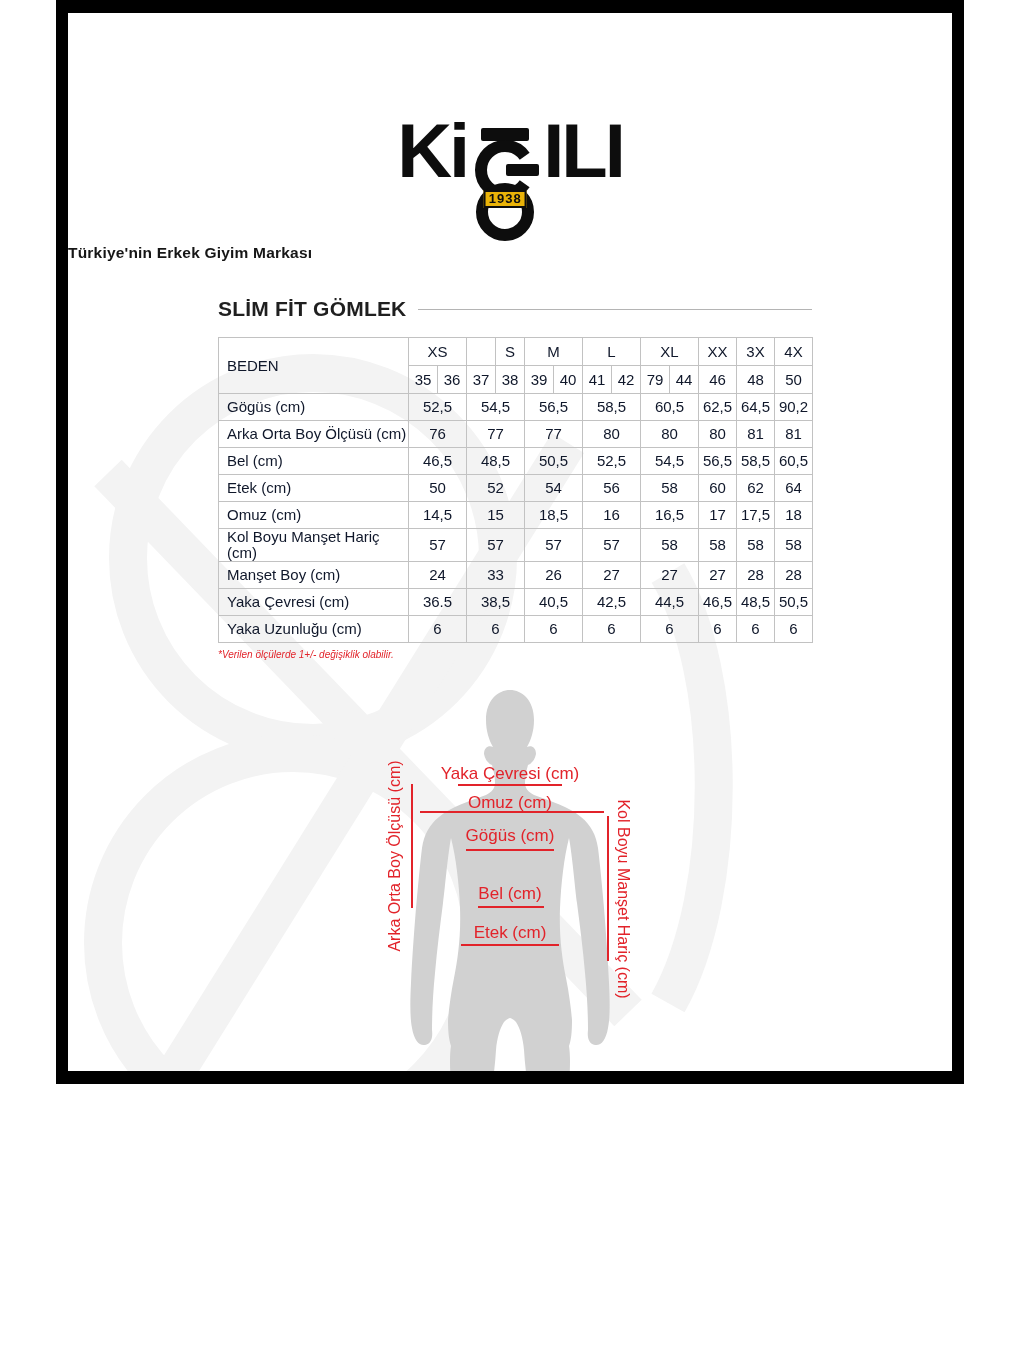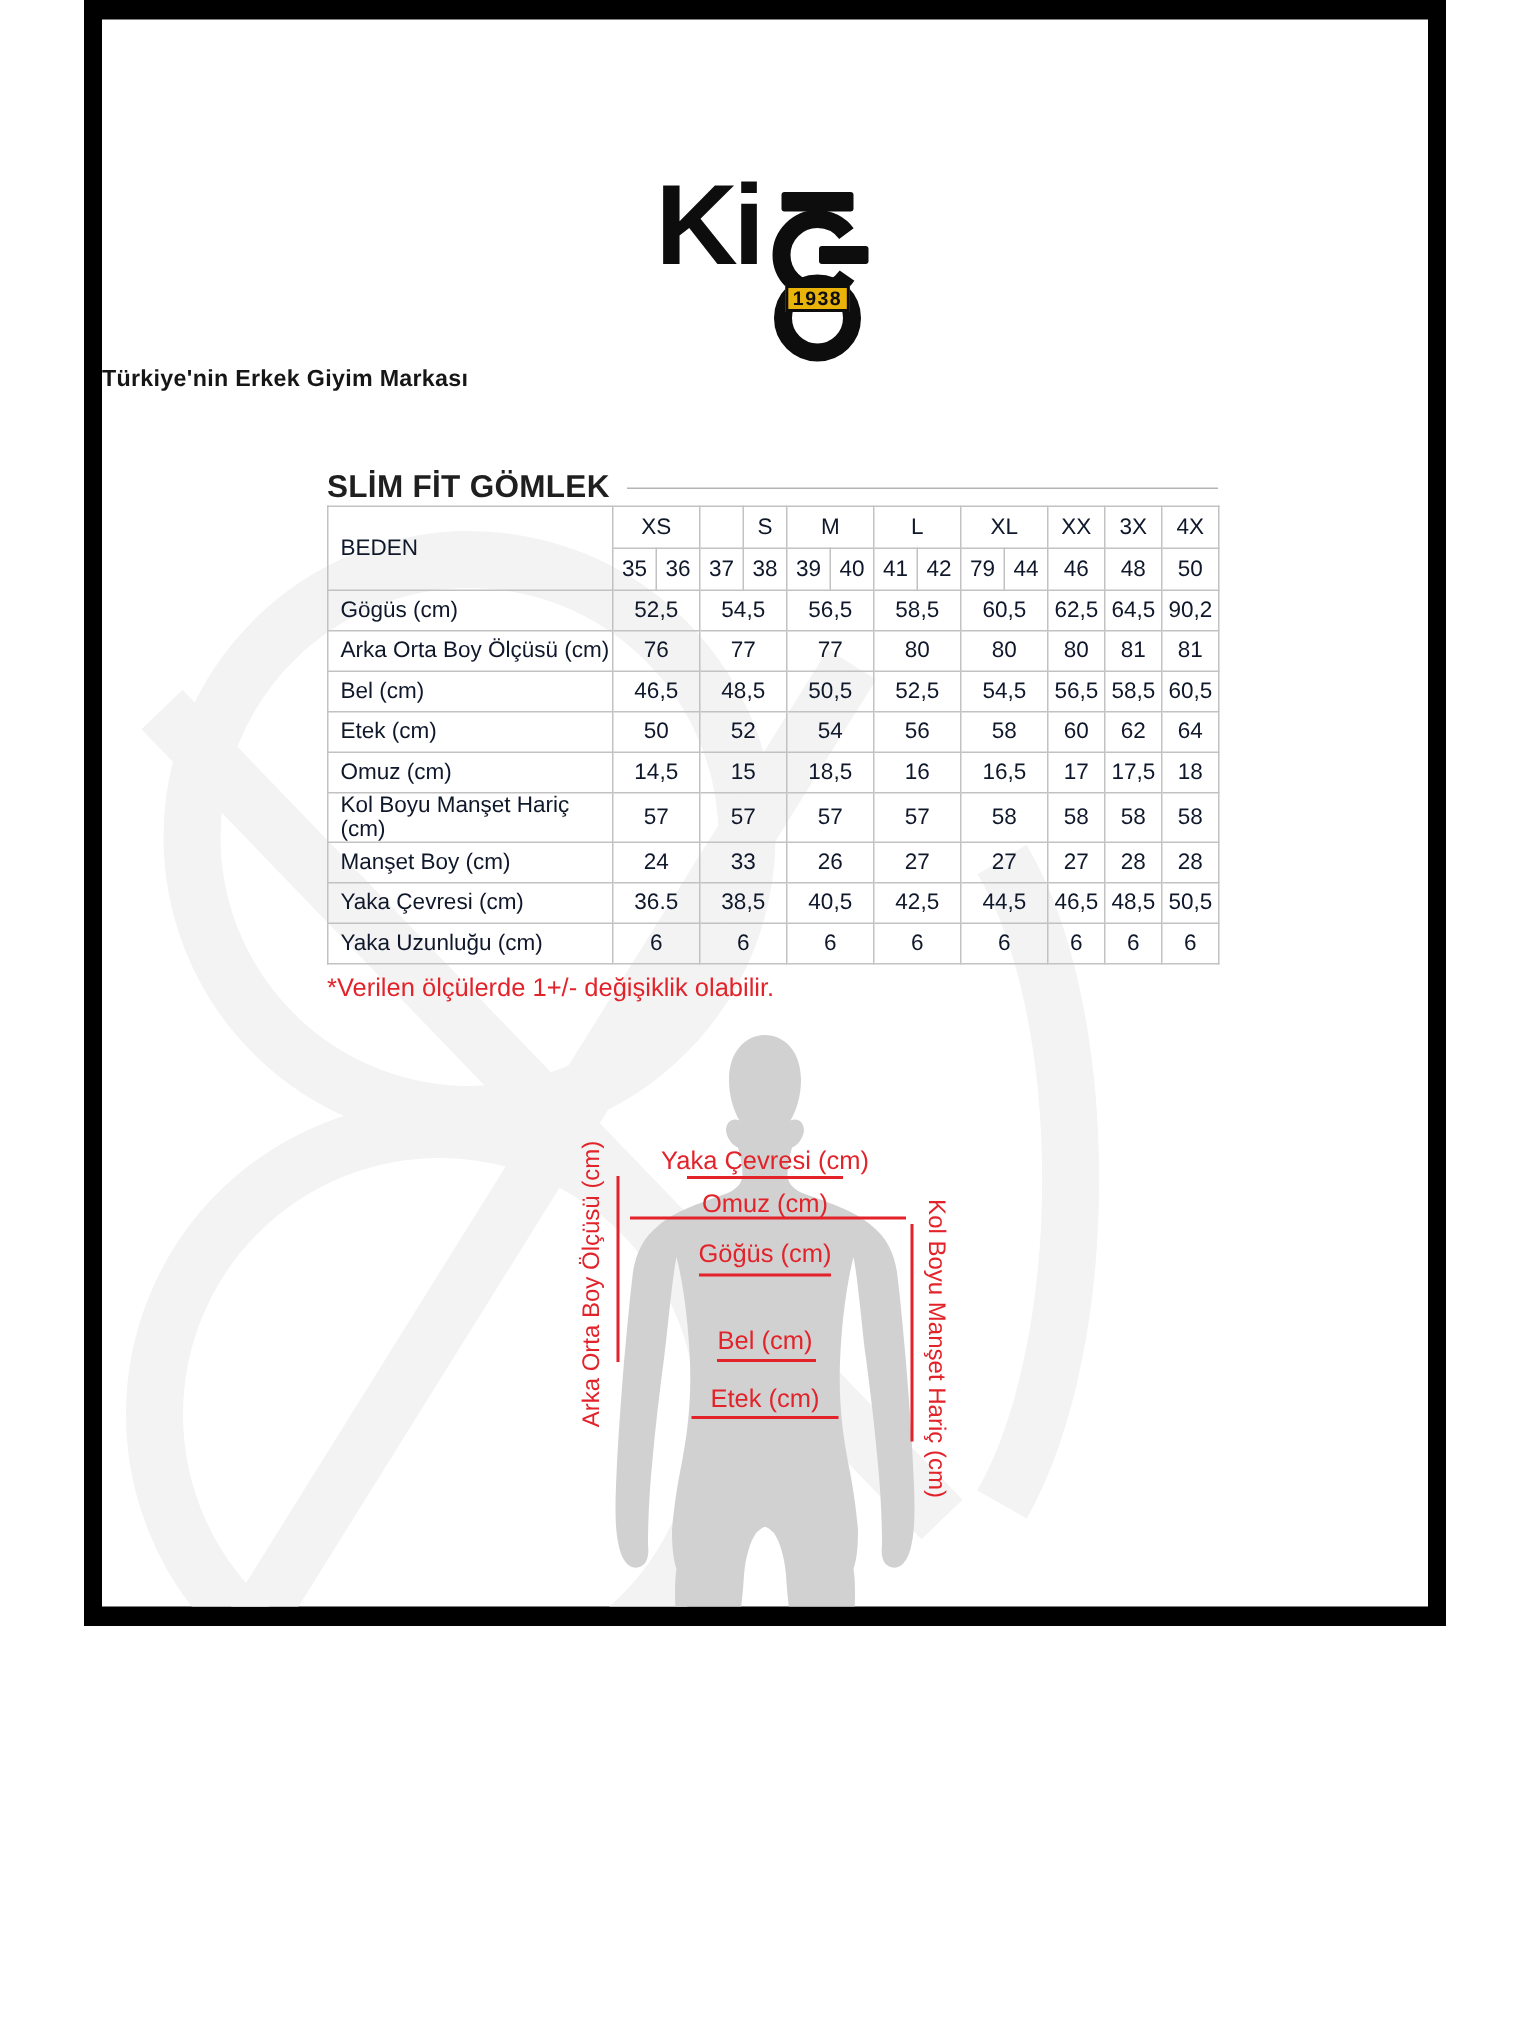--- a/index.html
+++ b/index.html
@@ -18,35 +18,35 @@
             align-items:flex-start;z-index:2;}
   .logo-txt{font-size:76px;font-weight:700;letter-spacing:-3px;line-height:76px;margin-top:-15px;color:#0d0d0d;}
   .logo-g{position:relative;width:70px;height:114px;margin:0 3px;}
   .logo-year{position:absolute;left:50%;top:62px;transform:translateX(-50%);background:#eab308;
              border:2px solid #0d0d0d;font-size:13px;font-weight:700;line-height:14px;
              padding:0 3px;letter-spacing:1px;color:#0d0d0d;}
   .tagline{position:absolute;top:231px;left:0;right:0;font-size:15.5px;
            font-weight:700;color:#161616;letter-spacing:0.2px;z-index:2;}
 
   
-  .title-row{position:absolute;left:150px;top:300px;width:594px;display:flex;align-items:center;z-index:2;}
+  .title-row{position:absolute;left:150px;top:284px;width:594px;display:flex;align-items:center;z-index:2;}
   .title-text{font-size:21px;font-weight:600;color:#1f1f1f;letter-spacing:0.2px;white-space:nowrap;}
   .title-rule{flex:1;height:1px;background:#b4b4b4;margin-left:12px;}
 
   
   table.sizes{position:absolute;left:150px;top:324px;width:594px;border-collapse:collapse;
               table-layout:fixed;font-size:15px;color:#0f172a;z-index:2;background:transparent;}
   table.sizes th,table.sizes td{border:1px solid #c2c2c2;font-weight:400;text-align:center;
               height:26px;padding:0;line-height:1.05;}
   table.sizes thead th{height:27px;}
   table.sizes .lbl{text-align:left;padding-left:8px;}
 
   
-  .note{position:absolute;left:150px;top:636px;font-size:17px;font-weight:400;
-        color:var(--accent-red,#e2232a);z-index:2;}
+  .note{position:absolute;left:150px;top:636px;font-size:10px;font-weight:400;
+        color:var(--accent-red,#e2232a);z-index:2;font-style:italic;}
 
   
   .figure{position:absolute;left:330px;top:675px;z-index:1;}
   .figure path,.figure use{fill:var(--silhouette-gray,#d1d1d1);}
 
   
   .mlabel{position:absolute;color:var(--accent-red,#e2232a);font-size:17px;font-weight:500;
           white-space:nowrap;z-index:3;transform:translateX(-50%);}
   .mlabel.rot-l{transform:translate(-50%,-50%) rotate(-90deg);font-size:16px;}
   .mlabel.rot-r{transform:translate(-50%,-50%) rotate(90deg);font-size:16px;}
@@ -71,20 +71,21 @@
         <span class="logo-txt">Ki</span>
         <span class="logo-g">
           <svg width="70" height="114" viewBox="0 0 70 114">
             <rect x="11" y="0" width="48" height="13" rx="2" fill="#0d0d0d"></rect>
             <circle cx="35" cy="42" r="24" fill="none" stroke="#0d0d0d" stroke-width="12" pathLength="360" stroke-dasharray="290 70" stroke-dashoffset="-35"></circle>
             <rect x="36" y="36" width="33" height="12" rx="2" fill="#0d0d0d"></rect>
             <circle cx="35" cy="84" r="23" fill="none" stroke="#0d0d0d" stroke-width="12"></circle>
           </svg>
           <span class="logo-year">1938</span>
         </span>
+        <span class="logo-txt">ILI</span>
       </div>
       <div class="tagline">Türkiye'nin Erkek Giyim Markası</div>
 
       <div class="title-row">
         <span class="title-text">SLİM FİT GÖMLEK</span>
         <span class="title-rule"></span>
       </div>
 
       <table class="sizes">
           <colgroup>

